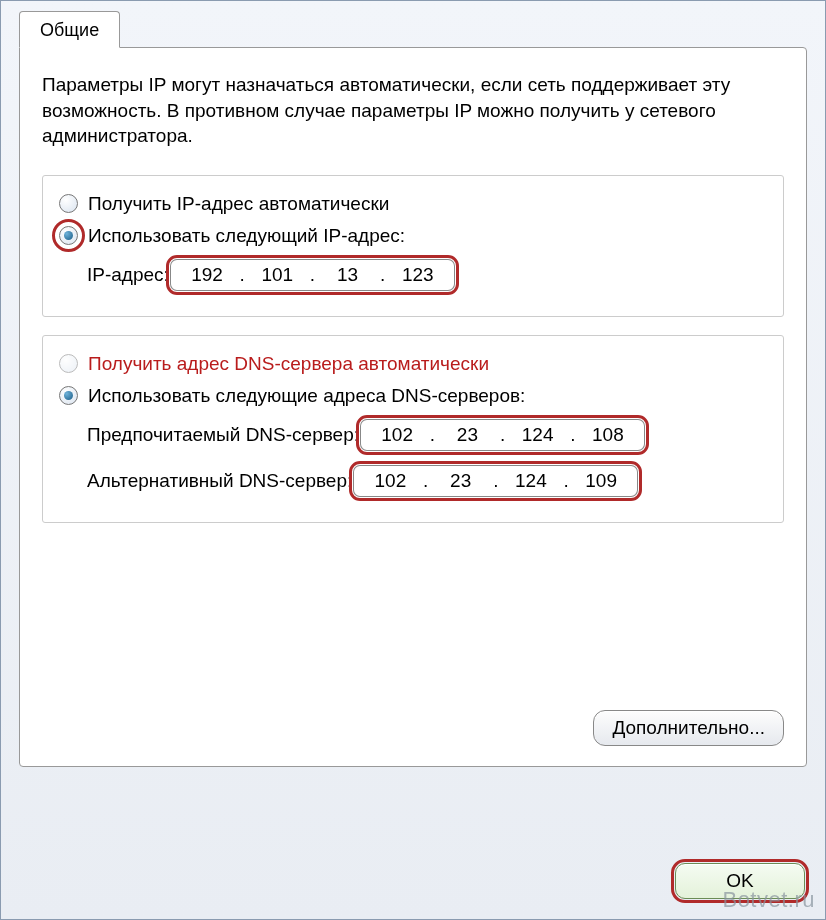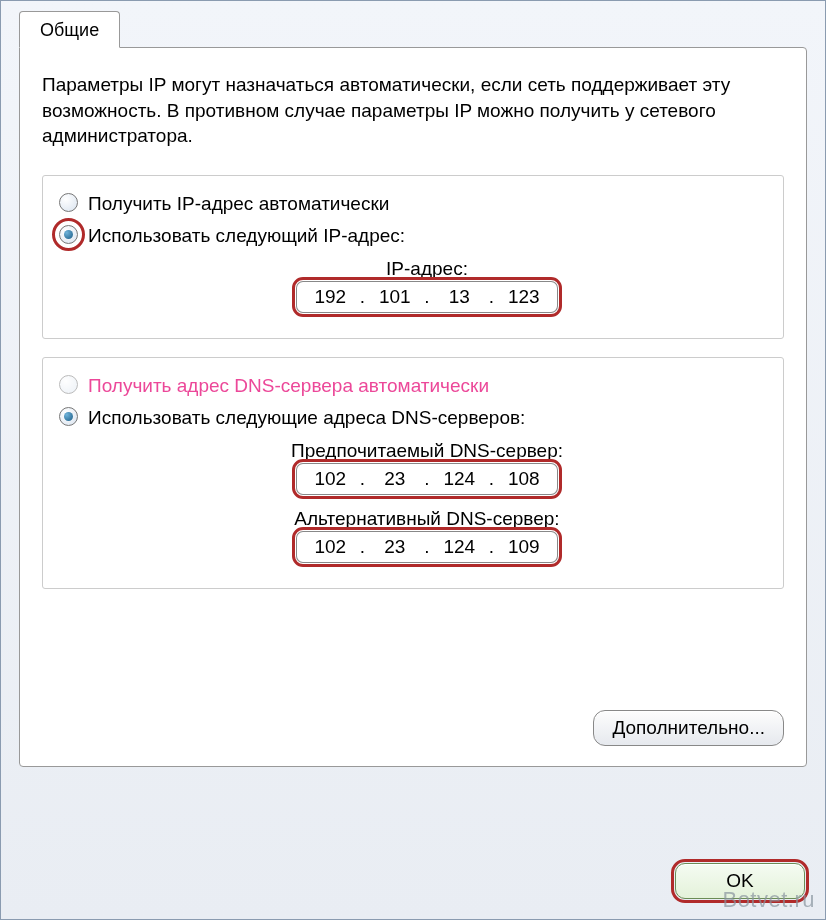--- a/index.html
+++ b/index.html
@@ -95,21 +95,21 @@
     margin-bottom: 26px;
   }
   .group {
     border: 1px solid #ccc;
     border-radius: 3px;
     padding: 12px 16px 18px 16px;
     margin-bottom: 18px;
   }
   .radio-row {
     display: flex;
-    align-items: flex-start;
+    align-items: center;
     gap: 10px;
     padding: 5px 0;
     font-size: 19px;
   }
   .radio {
     width: 19px;
     height: 19px;
     border-radius: 50%;
     border: 1px solid #777;
     background: radial-gradient(circle at 35% 30%, #fff, #d9e3ef);
@@ -136,50 +136,49 @@
     left: -7px; top: -7px; right: -7px; bottom: -7px;
     border: 3px solid #b02a2a;
     border-radius: 50%;
     pointer-events: none;
   }
   .field-row {
     display: flex;
     align-items: center;
     padding: 6px 0 6px 28px;
     font-size: 19px;
-    flex-direction: column;
   }
   .ipbox {
     display: flex;
     align-items: center;
     border: 1px solid #888;
     background: #fff;
     height: 34px;
-    width: 264px;
+    width: 287px;
     font-size: 19px;
     justify-content: space-evenly;
     padding: 0 6px;
   }
   .ipbox.highlight {
     outline: 3px solid #b02a2a;
     border-radius: 8px;
     outline-offset: 0;
     border-color: transparent;
     box-shadow: inset 0 0 0 1px #888;
   }
   .ipbox span.oct {
     width: 44px;
     text-align: center;
     display: inline-block;
   }
   .ipbox span.dot {
     width: 8px;
     text-align: center;
   }
-  .disabled-text { color: #ec4899; }
+  .disabled-text { color: #b91c1c; }
   .adv-row {
     position: absolute;
     right: 22px;
     bottom: 20px;
   }
   .btn {
     background: linear-gradient(#fdfdfd, #e6e9ee);
     border: 1px solid #888;
     border-radius: 12px;
     padding: 6px 18px;

